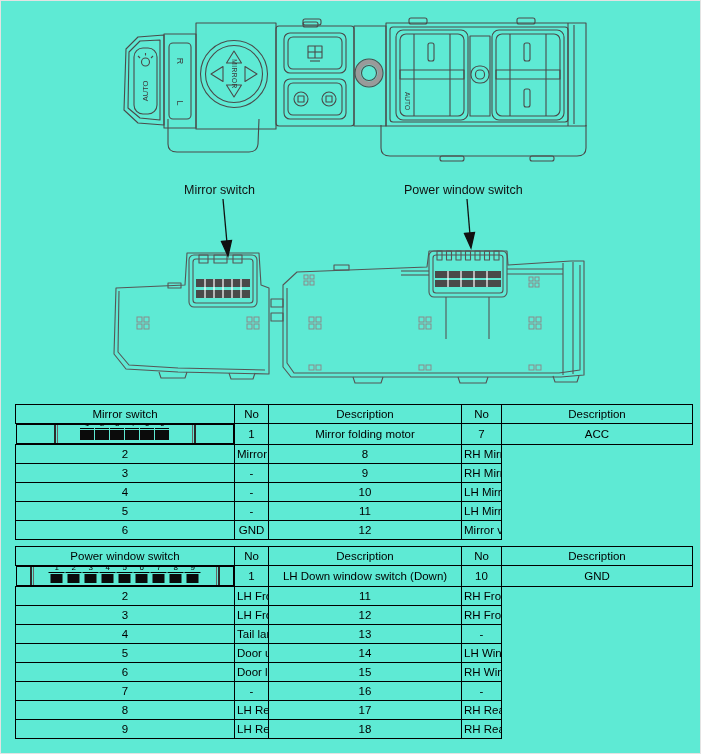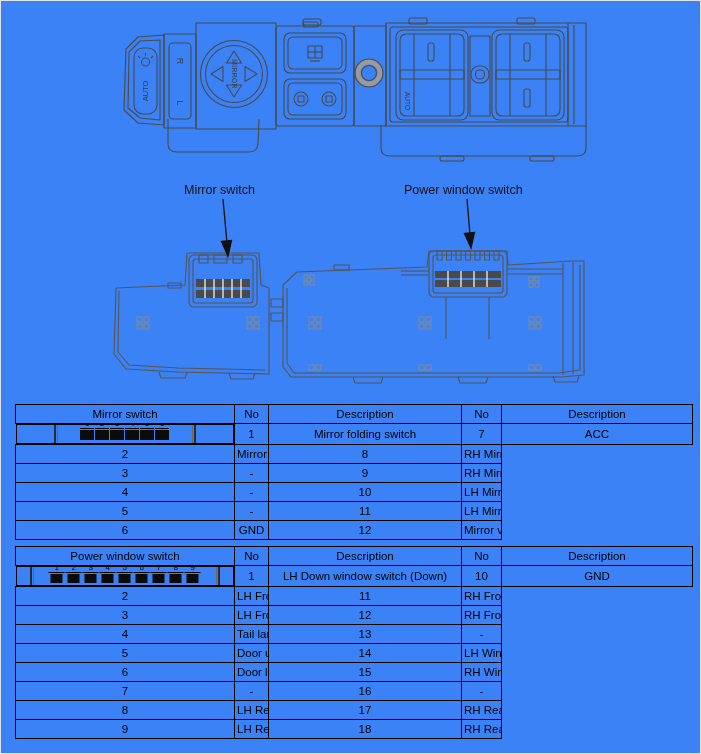--- a/index.html
+++ b/index.html
@@ -1,16 +1,16 @@
 <!DOCTYPE html>
 <html><head>
 <meta charset="utf-8">
 <style>
   html,body{margin:0;padding:0;background:#fff;}
-  .canvas{position:relative;width:701px;height:754px;background:#3b82f6;border:1px solid #e3e3e3;
+  .canvas{position:relative;width:701px;height:754px;background:#5eead4;border:1px solid #e3e3e3;
           box-sizing:border-box;font-family:"Liberation Sans",sans-serif;color:#000;overflow:hidden;}
   svg{display:block;}
   .tv{position:absolute;left:103px;top:8px;}
   .bv{position:absolute;left:100px;top:198px;}
   .dlabel{position:absolute;top:182px;font-size:12.5px;color:#111;white-space:nowrap;}
   .dlabel.mir{left:183px;}
   .dlabel.pws{left:403px;}
 
   
   .twrap{position:absolute;left:14px;}
@@ -328,21 +328,21 @@
                       <span class="pn">11</span>
                     </span>
                 <span class="pin">
                       <span class="pn">12</span>
                     </span>
               </div>
             </div>
           </div>
         </td>
         <td>1</td>
-        <td>Mirror folding switch</td>
+        <td>Mirror folding motor</td>
         <td>7</td>
         <td>ACC</td>
       </tr>
       <tr>
         <td>2</td>
         <td>Mirror unfolding switch</td>
         <td>8</td>
         <td>RH Mirror motor COM</td>
       </tr>
       <tr>

